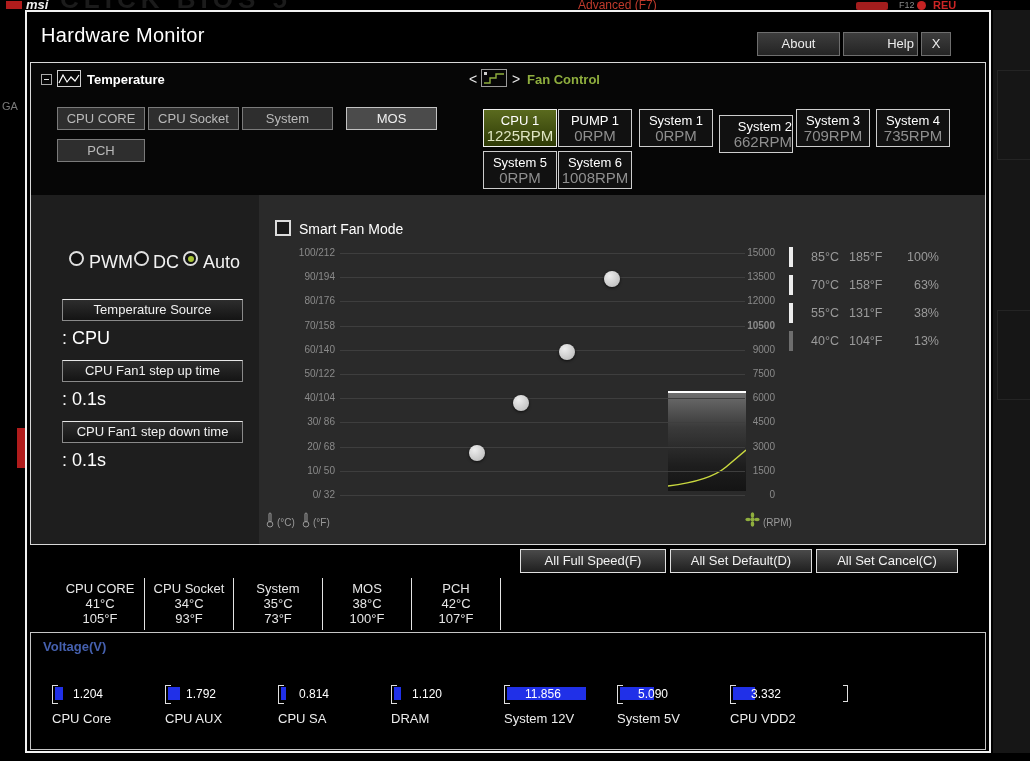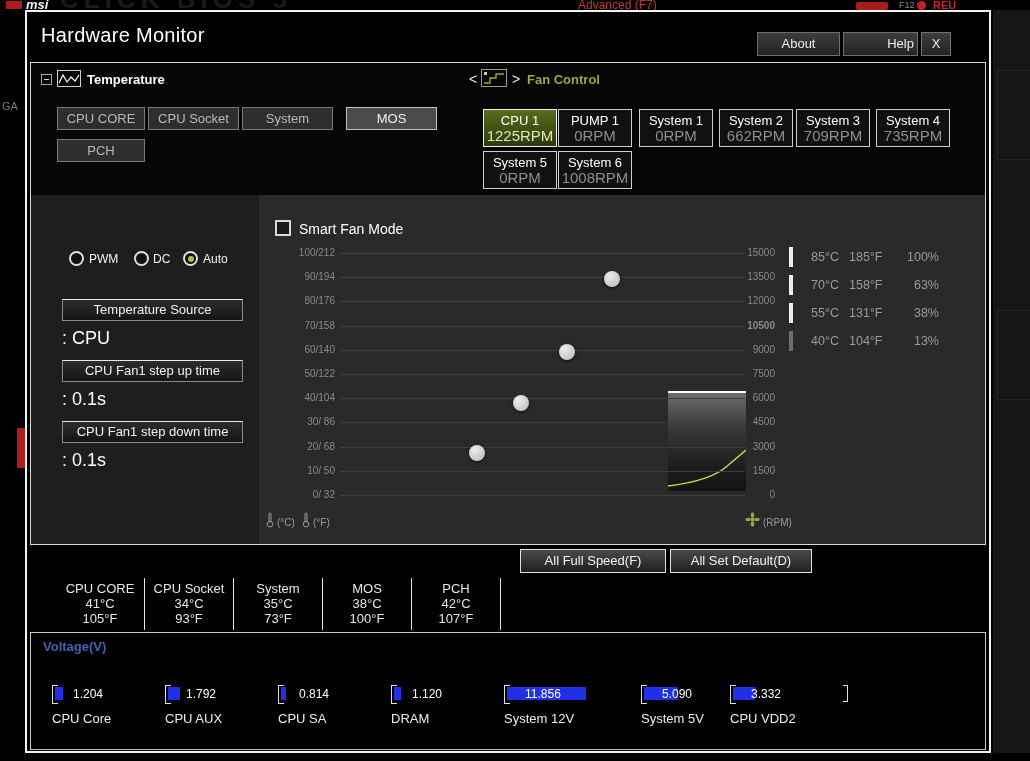--- a/index.html
+++ b/index.html
@@ -52,21 +52,21 @@
           padding-top:2px; cursor:pointer; }
   .fbtn .fname { font-size:13px; color:#fff; line-height:17px; }
   .fbtn .frpm { font-size:15px; color:#8f8f8f; line-height:14px; }
   .fbtn.sel { background:linear-gradient(180deg,#5a6a1e,#2e3a06); border-color:#f0f0f0; }
   .fbtn.sel .frpm { color:#dfe5c2; }
 
   
   .radio { position:absolute; top:56px; width:15px; height:15px; border:2px solid #dedede; border-radius:50%;
            background:#111; cursor:pointer; }
   .radio.on::after { content:""; position:absolute; left:2.5px; top:2.5px; width:6px; height:6px; border-radius:50%; background:#a6c235; }
-  .radio-label { position:absolute; top:57px; font-size:12px; color:#f2f2f2; }
+  .radio-label { position:absolute; top:57px; font-size:18px; color:#f2f2f2; }
   .fieldbar { position:absolute; left:31px; width:181px; height:22px; background:linear-gradient(180deg,#2d2d2d,#141414);
               border:1px solid #8a8a8a; border-top-color:#e8e8e8; color:#f0f0f0; font-size:13px; text-align:center;
               line-height:20px; cursor:pointer; }
   .fieldval { position:absolute; left:31px; font-size:18px; color:#fff; }
 
   
   .chk { position:absolute; left:16px; top:25px; width:16px; height:16px; border:2px solid #dcdcdc; background:#1a1a1a; cursor:pointer; }
   .chk-label { position:absolute; left:40px; top:26px; font-size:14px; color:#fff; }
   .plot { position:absolute; left:81px; top:58px; width:405px; height:242px; }
   .grid-line { position:absolute; left:0; width:100%; height:1px; background:#3e3e3e; }
@@ -170,21 +170,21 @@
           <div class="frpm">1225RPM</div>
         </div>
         <div class="fbtn" style="left:527px; top:46px;">
           <div class="fname">PUMP 1</div>
           <div class="frpm">0RPM</div>
         </div>
         <div class="fbtn" style="left:608px; top:46px;">
           <div class="fname">System 1</div>
           <div class="frpm">0RPM</div>
         </div>
-        <div class="fbtn" style="left:688px; top:46px;">
+        <div class="fbtn" style="left:688px; top:52px;text-align:right;">
           <div class="fname">System 2</div>
           <div class="frpm">662RPM</div>
         </div>
         <div class="fbtn" style="left:765px; top:46px;">
           <div class="fname">System 3</div>
           <div class="frpm">709RPM</div>
         </div>
         <div class="fbtn" style="left:845px; top:46px;">
           <div class="fname">System 4</div>
           <div class="frpm">735RPM</div>
@@ -322,20 +322,21 @@
             <span class="sp-c">40°C</span>
             <span class="sp-f">104°F</span>
             <span class="sp-p">13%</span>
           </div>
         </div>
       </div>
     </div>
 
     <div class="action-btn" style="left:493px; width:146px;">All Full Speed(F)</div>
     <div class="action-btn" style="left:643px; width:142px;">All Set Default(D)</div>
+    <div class="action-btn" style="left:789px; width:142px;">All Set Cancel(C)</div>
 
     <div class="treadouts">
       <div class="tcol">
         <div>CPU CORE</div>
         <div>41°C</div>
         <div>105°F</div>
       </div>
       <div class="tcol">
         <div>CPU Socket</div>
         <div>34°C</div>
@@ -379,21 +380,21 @@
         <div class="vcell" style="left:339px;">
           <div class="vbar" style="width: 7px;"></div>
           <span class="vval">1.120</span>
           <span class="vlabel">DRAM</span>
         </div>
         <div class="vcell" style="left:452px;">
           <div class="vbar" style="width: 79px;"></div>
           <span class="vval">11.856</span>
           <span class="vlabel">System 12V</span>
         </div>
-        <div class="vcell" style="left:565px;margin-left:24px;">
+        <div class="vcell" style="left:565px;">
           <div class="vbar" style="width: 34px;"></div>
           <span class="vval">5.090</span>
           <span class="vlabel">System 5V</span>
         </div>
         <div class="vcell" style="left:678px;">
           <div class="vbar" style="width: 22px;"></div>
           <span class="vval">3.332</span>
           <span class="vlabel">CPU VDD2</span>
         </div>
         <div class="vend"></div>

